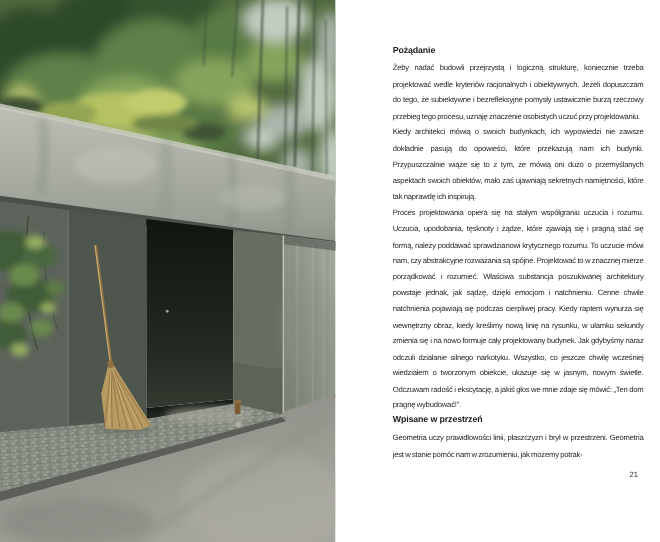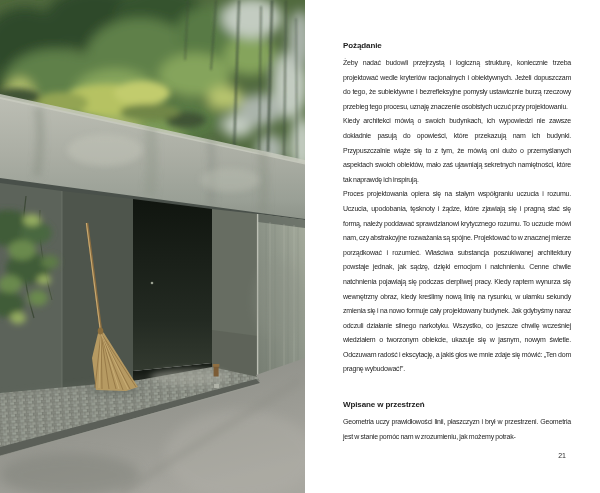--- a/index.html
+++ b/index.html
@@ -4,26 +4,26 @@
 <style>
   html,body{margin:0;padding:0;}
   body{
     width:600px;height:493px;position:relative;overflow:hidden;
     background:#ffffff;
     font-family:"Liberation Sans",sans-serif;
   }
   figure.photo{position:absolute;left:0;top:0;width:305px;height:493px;margin:0;}
   figure.photo svg{display:block;}
   .textcol{
-    position:absolute;left:343px;top:41px;width:228px;color:#222;
+    position:absolute;left:357px;top:41px;width:228px;color:#222;
   }
   .textcol h2{
     font-size:8px;font-weight:bold;margin:0 0 6px 0;letter-spacing:-0.1px;color:#1c1c1c;
   }
-  .textcol h2.h2b{margin-top:23px;}
+  .textcol h2.h2b{margin-top:0;}
   .textcol p{
     font-size:7px;line-height:14.6px;margin:0;text-align:justify;
     letter-spacing:-0.22px;word-spacing:-0.4px;color:#262626;
   }
   .pagenum{
     font-size:7px;color:#2a2a2a;text-align:right;margin-top:8px;padding-right:5px;
   }
 </style>
 </head>
 <body>

